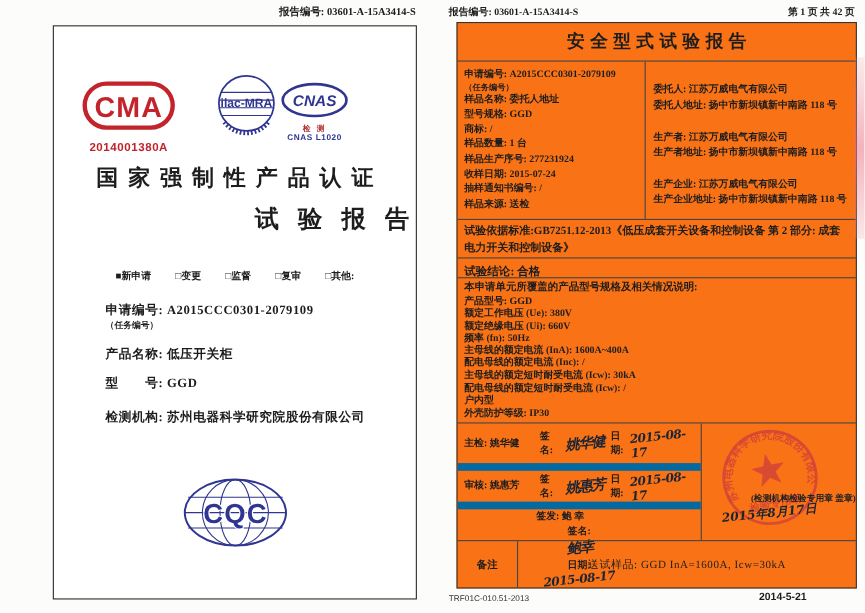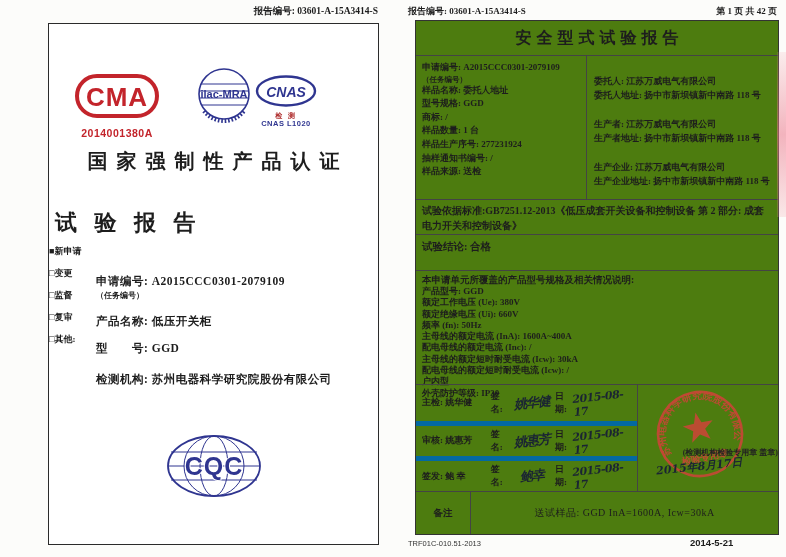--- a/index.html
+++ b/index.html
@@ -13,54 +13,54 @@
   
   .lp-reportno{left:48px;top:5px;width:330px;text-align:right;font-size:9.5px;font-weight:bold;}
   .lp-box{left:48px;top:23px;width:329px;height:520px;border:1.6px solid #2b2b2b;background:#fff;}
   .cma-wrap{position:absolute;left:24px;top:48px;width:88px;text-align:center;}
   .cma-num{color:#c3242b;font-weight:bold;font-size:10.5px;letter-spacing:.5px;margin-top:1px;font-family:"Liberation Sans","DejaVu Sans",sans-serif;}
   .ilac-wrap{position:absolute;left:147px;top:42px;}
   .cnas-wrap{position:absolute;left:206px;top:50px;width:62px;text-align:center;}
   .cnas-sub{font-size:7px;color:#b03030;font-weight:bold;letter-spacing:2px;line-height:7px;margin-top:1px;}
   .cnas-code{font-size:7.5px;color:#2f3590;font-weight:bold;letter-spacing:.5px;line-height:8px;font-family:"Liberation Sans","DejaVu Sans",sans-serif;}
   .lp-title1{position:absolute;left:0;top:124px;width:100%;text-align:center;font-size:20px;font-weight:bold;letter-spacing:9px;text-indent:9px;}
-  .lp-title2{position:absolute;left:0;top:184px;width:100%;text-align:left;font-size:22px;font-weight:bold;letter-spacing:6px;text-indent:6px;}
-  .lp-checks{position:absolute;left:0;top:221px;width:100%;display:flex;justify-content:center;gap:9px;font-size:9px;font-weight:bold;flex-direction:column;}
+  .lp-title2{position:absolute;left:0;top:160px;width:100%;text-align:right;font-size:22px;font-weight:bold;letter-spacing:6px;text-indent:6px;}
+  .lp-checks{position:absolute;left:0;top:221px;width:100%;display:flex;justify-content:center;gap:22px;font-size:9px;font-weight:bold;}
   .lp-fields{position:absolute;left:47px;top:250px;width:270px;}
   .lp-field{font-size:11.5px;font-weight:bold;letter-spacing:.5px;}
   .f0{position:absolute;top:0;}
   .f-task{position:absolute;top:16px;font-size:8px;font-weight:bold;}
   .f1{position:absolute;top:40px;}
   .f2{position:absolute;top:67px;}
   .f3{position:absolute;top:98px;}
   .cqc-wrap{position:absolute;left:116px;top:408px;}
   
   .rp-header{left:408px;top:5px;width:369px;display:flex;justify-content:space-between;font-size:9px;font-weight:bold;}
-  .rp-table{left:415px;top:20px;width:362px;height:513px;background:#4d7c0f;border:1.4px solid #333;}
+  .rp-table{left:415px;top:20px;width:362px;height:513px;background:#f97316;border:1.4px solid #333;}
   .rp-row{position:absolute;left:0;width:100%;box-sizing:border-box;border-top:1px solid #444;}
   .rp-title{top:0;height:34px;border-top:none;display:flex;align-items:center;justify-content:center;
             font-size:16px;font-weight:bold;letter-spacing:5px;text-indent:5px;}
   .rp-info{top:34px;height:144px;}
   .rp-info-divider{position:absolute;left:170px;top:0;height:100%;width:0;border-left:1px solid #444;}
   .info-left{position:absolute;left:6px;top:5px;width:160px;}
   .info-left .il{font-size:9px;font-weight:bold;line-height:13.6px;white-space:nowrap;}
   .info-left .il-task{font-size:7.5px;line-height:9px;}
   .info-right{position:absolute;left:178px;top:18px;width:182px;}
   .info-right .grp{margin-bottom:15px;}
   .info-right .ir{font-size:9px;font-weight:bold;line-height:14px;white-space:nowrap;}
   .rp-standard{top:178px;height:35px;padding:4px 6px;font-size:10px;font-weight:bold;line-height:14.5px;}
   .rp-conclusion{top:213px;height:24px;padding:5px 6px;font-size:10.5px;font-weight:bold;}
-  .rp-coverage{top:249px;height:126px;padding:3px 6px;}
+  .rp-coverage{top:231px;height:126px;padding:3px 6px;}
   .rp-coverage .cv-title{font-size:9.5px;font-weight:bold;line-height:12px;}
   .rp-coverage .cv{font-size:9px;font-weight:bold;line-height:11.3px;white-space:nowrap;}
   .rp-sign{top:363px;height:107px;}
   .sign-left{position:absolute;left:0;top:0;width:222px;height:100%;border-right:1px solid #444;box-sizing:border-box;}
   .sign-row{position:absolute;left:0;width:100%;height:35.6px;box-sizing:border-box;display:flex;align-items:center;padding:0 6px;}
-  .sign-row + .sign-row{border-top:5px solid #0369a1;}
-  .sr0{top:0;} .sr1{top:35.6px;} .sr2{top:71.2px;}
+  .sign-row + .sign-row{border-top:7px solid #0369a1;}
+  .sr0{top:0;} .sr1{top:35.6px;} .sr2{top:71.2px;flex-direction:column;}
   .sign-role{font-size:9px;font-weight:bold;width:78px;white-space:nowrap;}
   .sign-lab{font-size:9px;font-weight:bold;}
   .script{font-family:"DejaVu Serif","Liberation Serif",serif;font-style:italic;font-weight:bold;
           color:#1a2433;display:inline-block;transform:rotate(-6deg);}
   .sig-script{font-size:13px;width:52px;text-align:center;letter-spacing:-1px;}
   .date-script{font-size:11px;letter-spacing:-.5px;}
   .stamp-cell{position:absolute;left:222px;top:0;width:140px;height:100%;}
   .stamp-svg{position:absolute;left:16px;top:3px;transform:rotate(-12deg);opacity:.92;}
   .stamp-caption{position:absolute;left:0;top:62px;width:100%;text-align:right;font-size:8px;font-weight:bold;color:#222;}
   .stamp-date{position:absolute;left:18px;top:74px;font-size:11px;}
@@ -156,20 +156,21 @@
   <div class="rp-row rp-info">
     <div class="rp-info-divider"></div>
     <div class="info-left">
       <div class="il">申请编号: A2015CCC0301-2079109</div>
       <div class="il il-task">（任务编号）</div>
       <div class="il">样品名称: 委托人地址</div>
       <div class="il">型号规格: GGD</div>
       <div class="il">商标: /</div>
       <div class="il">样品数量: 1 台</div>
       <div class="il">样品生产序号: 277231924</div>
+      <div class="il">收样日期: 2015-07-24</div>
       <div class="il">抽样通知书编号: /</div>
       <div class="il">样品来源: 送检</div>
     </div>
     <div class="info-right">
       <div class="grp">
         <div class="ir">委托人: 江苏万威电气有限公司</div>
         <div class="ir">委托人地址: 扬中市新坝镇新中南路 118 号</div>
       </div>
       <div class="grp">
         <div class="ir">生产者: 江苏万威电气有限公司</div>

